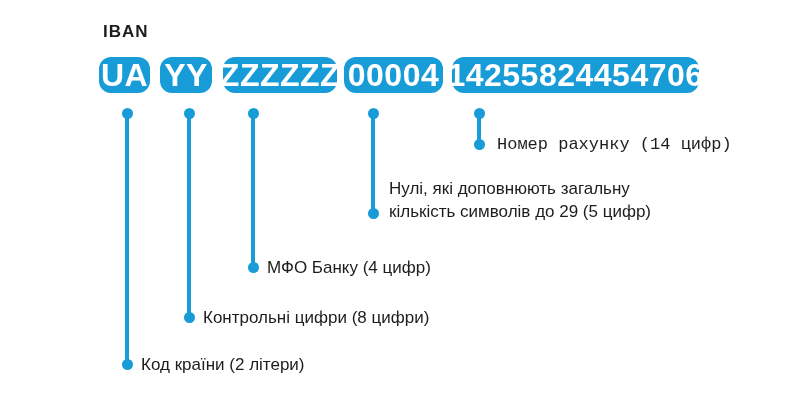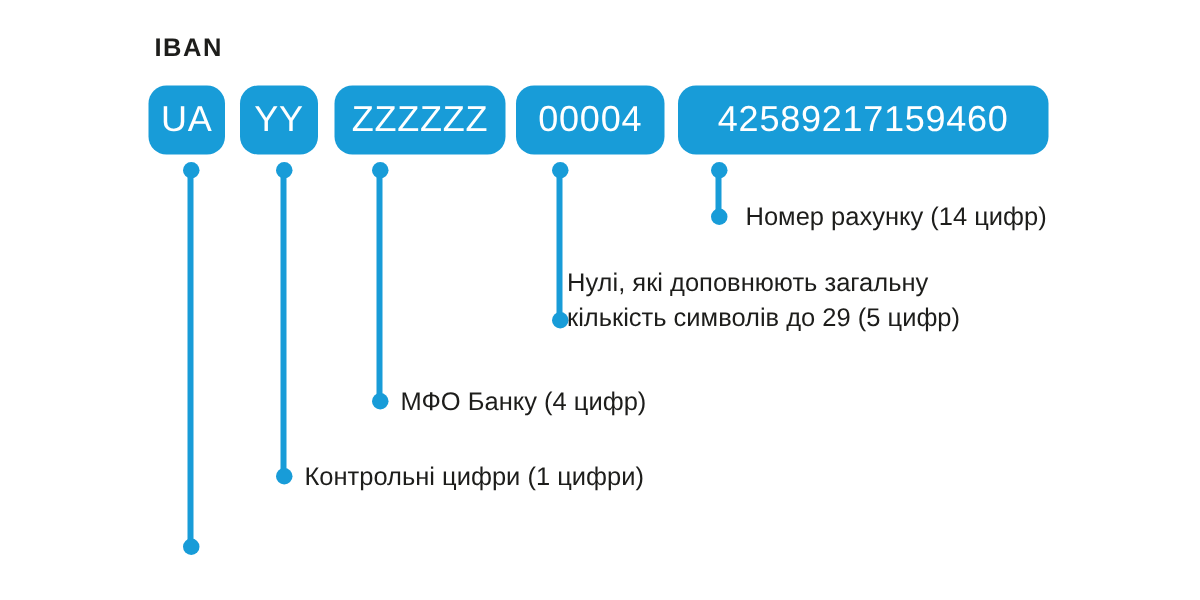--- a/index.html
+++ b/index.html
@@ -23,29 +23,29 @@
     left: 103px;
     top: 22px;
     font-size: 17px;
     font-weight: bold;
     letter-spacing: 1px;
     color: var(--text);
   }
   .segment-box {
     position: absolute;
     top: 57px;
-    height: 46px;
+    height: 36px;
     background: var(--accent);
     border-radius: 12px;
     display: flex;
     align-items: center;
     justify-content: center;
     color: #ffffff;
-    font-size: 24px;
-    font-weight: normal;
+    font-size: 32px;
+    font-weight: bold;
     letter-spacing: 0.5px;
   }
   .box-ua   { left: 99px;  width: 51px; }
   .box-yy   { left: 160px; width: 52px; }
   .box-z    { left: 223px; width: 114px; }
   .box-zero { left: 344px; width: 99px; }
   .box-acct { left: 452px; width: 247px; }
 
   .connector {
     position: absolute;
@@ -75,40 +75,41 @@
   .seg-label {
     position: absolute;
     font-size: 17px;
     color: var(--text);
     line-height: 23px;
     white-space: nowrap;
   }
   .label-1 { left: 141px; top: 365px; transform: translateY(-52%); }
   .label-2 { left: 203px; top: 318px; transform: translateY(-52%); }
   .label-3 { left: 267px; top: 268px; transform: translateY(-52%); }
-  .label-4 { left: 378px; top: 177px; white-space: normal; width: 295px; }
-  .label-5 { left: 497px; top: 145px; transform: translateY(-52%); }
+  .label-4 { left: 389px; top: 177px; white-space: normal; width: 295px; }
+  .label-5 { left: 497px; top: 145px; transform: translateY(-52%); font-family: Liberation Mono, monospace; }
 </style>
 </head>
 <body>
 
 <div class="canvas">
 
   <div class="title">IBAN</div>
 
   <div class="segment-box box-ua">UA</div>
   <div class="segment-box box-z">ZZZZZZ</div>
   <div class="segment-box box-yy">YY</div>
   <div class="segment-box box-zero">00004</div>
-  <div class="segment-box box-acct">42589217159460</div>
+  <div class="segment-box box-acct">14255824454706</div>
 
   <div class="connector conn-1"></div>
   <div class="connector conn-2"></div>
   <div class="connector conn-3"></div>
   <div class="connector conn-4"></div>
   <div class="connector conn-5"></div>
 
-  <div class="seg-label label-2">Контрольні цифри (1 цифри)</div>
+  <div class="seg-label label-1">Код країни (2 літери)</div>
+  <div class="seg-label label-2">Контрольні цифри (8 цифри)</div>
   <div class="seg-label label-3">МФО Банку (4 цифр)</div>
   <div class="seg-label label-4">Нулі, які доповнюють загальну кількість символів до 29 (5 цифр)</div>
   <div class="seg-label label-5">Номер рахунку (14 цифр)</div>
 
 </div>
 
 </body></html>

